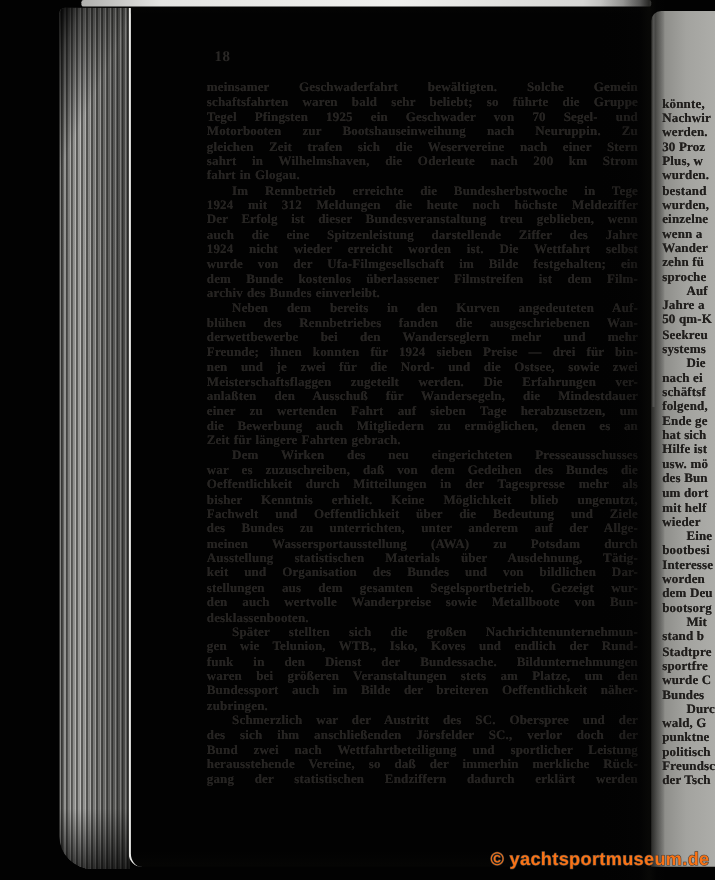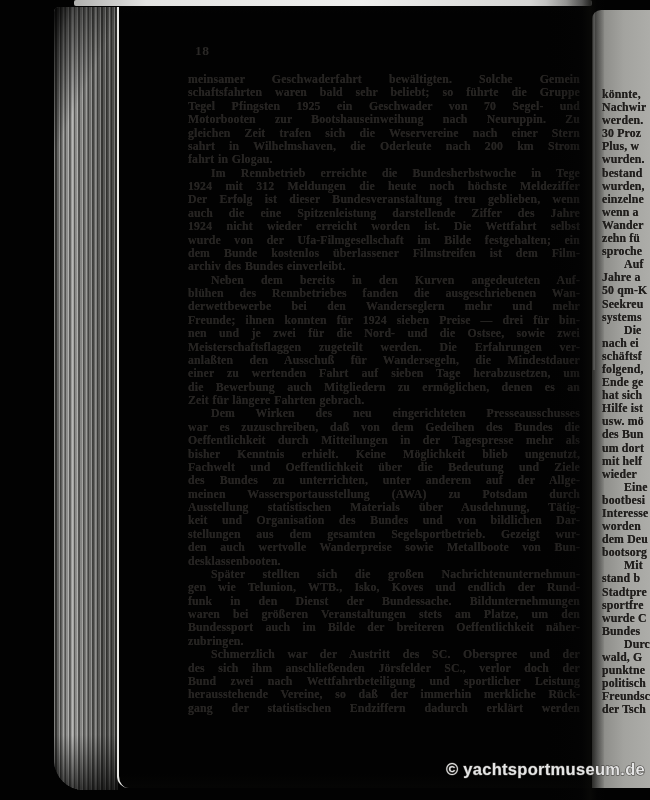--- a/index.html
+++ b/index.html
@@ -50,23 +50,23 @@
   .rtextcol{position:absolute;left:10px;top:78px;width:80px;
     color:#201e1c;font-size:11.8px;font-weight:700;letter-spacing:.15px;
     text-shadow:0 0 .5px rgba(34,32,30,.85);}
   .rline{height:13.1px;line-height:13.1px;white-space:nowrap;}
   .rline.indent{text-indent:22px;}
 
   
   .gutter{position:absolute;left:546px;top:0;width:58px;height:800px;pointer-events:none;
     background:linear-gradient(90deg, rgba(5,5,5,0) 0%, rgba(5,5,5,.14) 35%, rgba(5,5,5,.45) 62%, rgba(10,10,8,.78) 76%, rgba(5,5,5,.36) 88%, rgba(5,5,5,.06) 100%);}
 
-  .watermark{position:absolute;right:5px;bottom:21px;
+  .watermark{position:absolute;right:5px;bottom:9px;
     font-family:"Liberation Sans","DejaVu Sans",sans-serif;font-weight:700;font-size:16.5px;
-    letter-spacing:.3px;color:#e5e5e5;-webkit-text-stroke:.9px #45433f;paint-order:stroke fill;
+    letter-spacing:.3px;color:#f97316;-webkit-text-stroke:.9px #45433f;paint-order:stroke fill;
     text-shadow:0 0 1px #383634;}
 </style>
 </head>
 <body>
 
 <div class="scene">
   <div class="top-edge"></div>
   <div class="stack"></div>
 
   <div class="page">

